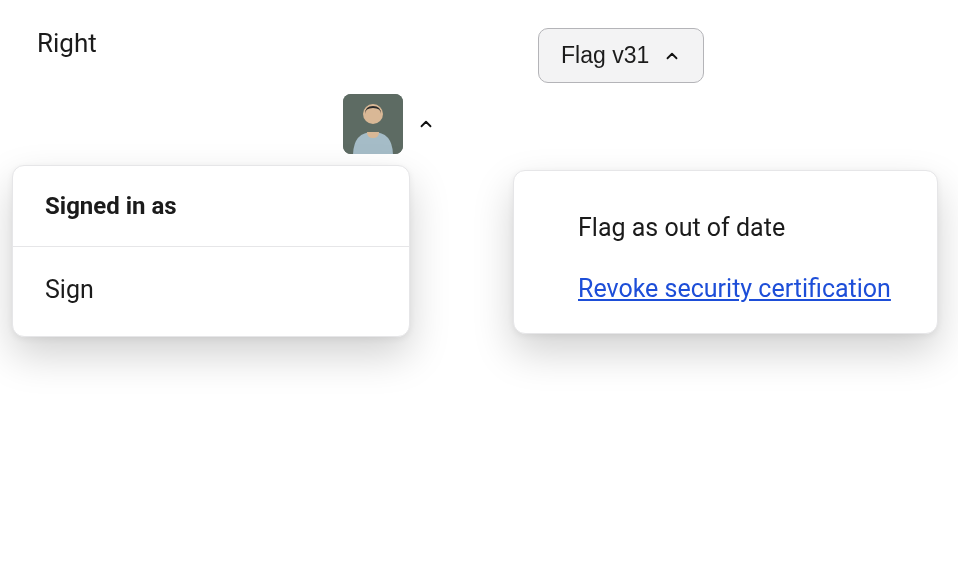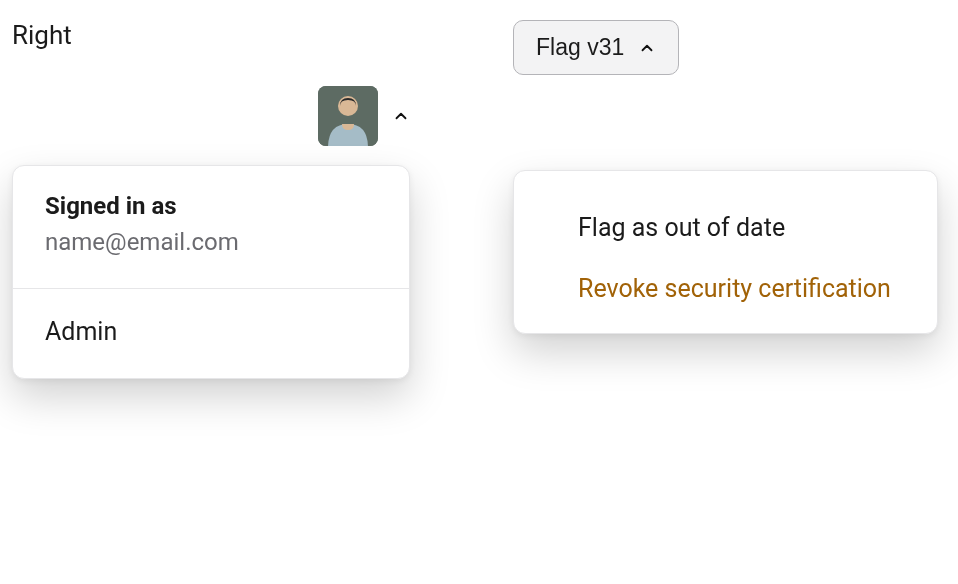--- a/index.html
+++ b/index.html
@@ -9,21 +9,22 @@
     }
     body {
       font-family: -apple-system, BlinkMacSystemFont, "Segoe UI", Roboto, Helvetica, Arial, sans-serif;
       background: #ffffff;
       width: 958px;
       height: 584px;
       position: relative;
     }
     .column {
       position: absolute;
-      top: 20px;
+      top: 28px;
+      margin-left: 25px;
     }
     .column-right-example {
       left: 12px;
       width: 460px;
     }
     .column-left-example {
       left: 495px;
       width: 450px;
     }
     .column-label {
@@ -96,21 +97,21 @@
       left: 12px;
       width: 398px;
     }
     .dropdown.left-pos {
       position: absolute;
       top: 170px;
       left: 513px;
       width: 425px;
     }
     .signin-block {
-      padding: 0 32px 32px;
+      padding: 0 32px 18px;
       border-bottom: 1px solid #e6e6e8;
       margin-bottom: 10px;
     }
     .signin-title {
       font-size: 24px;
       font-weight: 700;
       color: #1b1b1b;
       margin-bottom: 8px;
     }
     .signin-email {
@@ -118,21 +119,22 @@
       color: #6b6b70;
     }
     .menu-item {
       display: block;
       padding: 18px 32px;
       font-size: 25px;
       color: #1b1b1b;
       cursor: pointer;
     }
     .menu-item.danger {
-      color: #a16207;
+      color: #1d4ed8;
+      text-decoration: underline;
     }
     .left-menu .menu-item {
       padding: 16px 32px;
       margin-left: 32px;
     }
   </style>
 </head>
 <body>
 
 <div class="column column-right-example">
@@ -150,23 +152,22 @@
     </div>
     <svg class="chevron" viewBox="0 0 24 24">
       <polyline points="6 15 12 9 18 15"></polyline>
     </svg>
   </div>
 </div>
 
 <div class="dropdown right-pos">
   <div class="signin-block">
     <div class="signin-title">Signed in as</div>
-    <div class="signin-email">name@email.com</div>
   </div>
-  <div class="menu-item">Admin</div>
+  <div class="menu-item">Sign</div>
 </div>
 
 <div class="column column-left-example">
 
   <div class="trigger-row align-left">
     <button class="flag-button">
       <span>Flag v31</span>
       <svg class="chevron" viewBox="0 0 24 24">
         <polyline points="6 15 12 9 18 15"></polyline>
       </svg>

